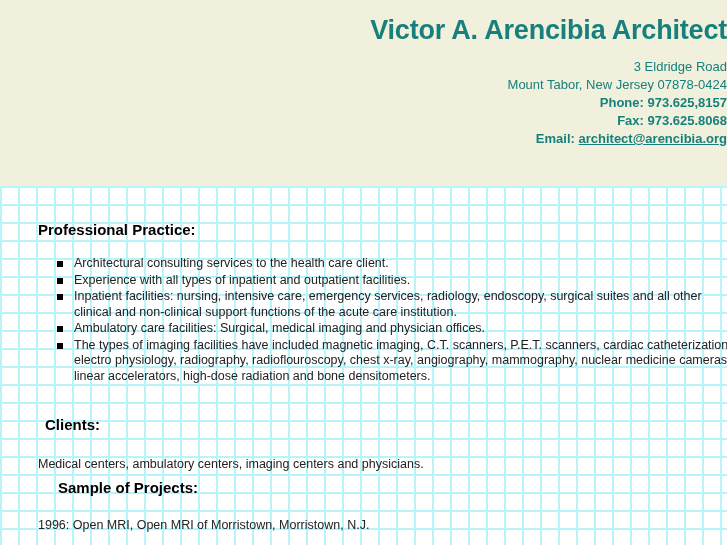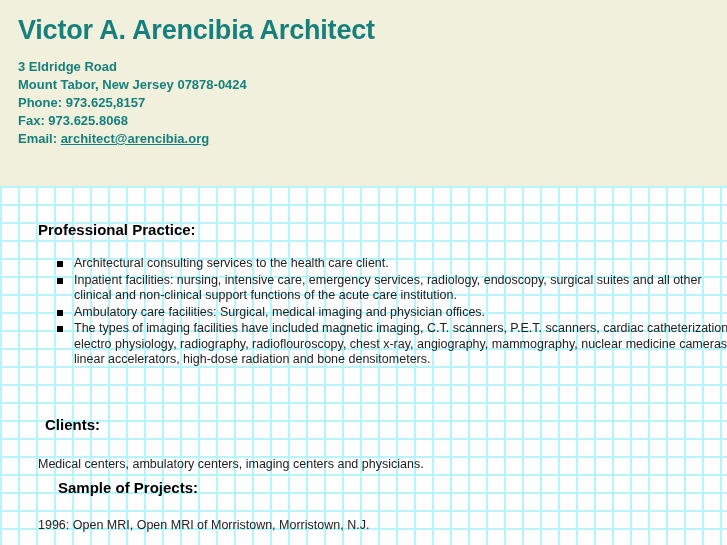--- a/index.html
+++ b/index.html
@@ -31,36 +31,37 @@
   
   #header {
     position: absolute;
     top: 0;
     left: 0;
     width: 727px;
     height: 186px;
     background: #f0f0dc;
     box-sizing: border-box;
     padding: 14px 0 0 18px;
+    text-align: right;
   }
 
   #site-title {
     color: #17807d;
     font-size: 27px;
     font-weight: bold;
     line-height: 32px;
     letter-spacing: -0.2px;
     margin: 0 0 12px 0;
     white-space: nowrap;
   }
 
   .addr-line {
     color: #17807d;
     font-size: 13px;
-    font-weight: bold;
+    font-weight: normal;
     line-height: 18px;
     white-space: nowrap;
   }
 
   .contact-block {
   }
 
   .contact-line {
     color: #17807d;
     font-size: 13px;
@@ -160,21 +161,21 @@
       <div class="contact-line"><span>Email:</span><span>&nbsp;</span><a id="email-link" href="#">architect@arencibia.org</a></div>
     </div>
   </div>
 
   <div id="content">
 
     <h2 id="practice-heading" class="section-heading">Professional Practice:</h2>
 
     <ul class="bullets">
       <li><span class="sq"></span><span>Architectural consulting services to the health care client.</span></li>
-      <li><span class="sq"></span></li>
+      <li><span class="sq"></span><span>Experience with all types of inpatient and outpatient facilities.</span></li>
       <li><span class="sq"></span><span>Inpatient facilities: nursing, intensive care, emergency services, radiology, endoscopy, surgical suites and all other clinical and non-clinical support functions of the acute care institution.</span></li>
       <li><span class="sq"></span><span>Ambulatory care facilities: Surgical, medical imaging and physician offices.</span></li>
       <li><span class="sq"></span><span>The types of imaging facilities have included magnetic imaging, C.T. scanners, P.E.T. scanners, cardiac catheterization, electro physiology, radiography, radioflouroscopy, chest x-ray, angiography, mammography, nuclear medicine cameras, linear accelerators, high-dose radiation and bone densitometers.</span></li>
     </ul>
 
     <h2 id="clients-heading" class="section-heading">Clients:</h2>
 
     <p id="clients-para" class="body-para">Medical centers, ambulatory centers, imaging centers and physicians.</p>
 
     <h2 id="projects-heading" class="section-heading">Sample of Projects:</h2>

